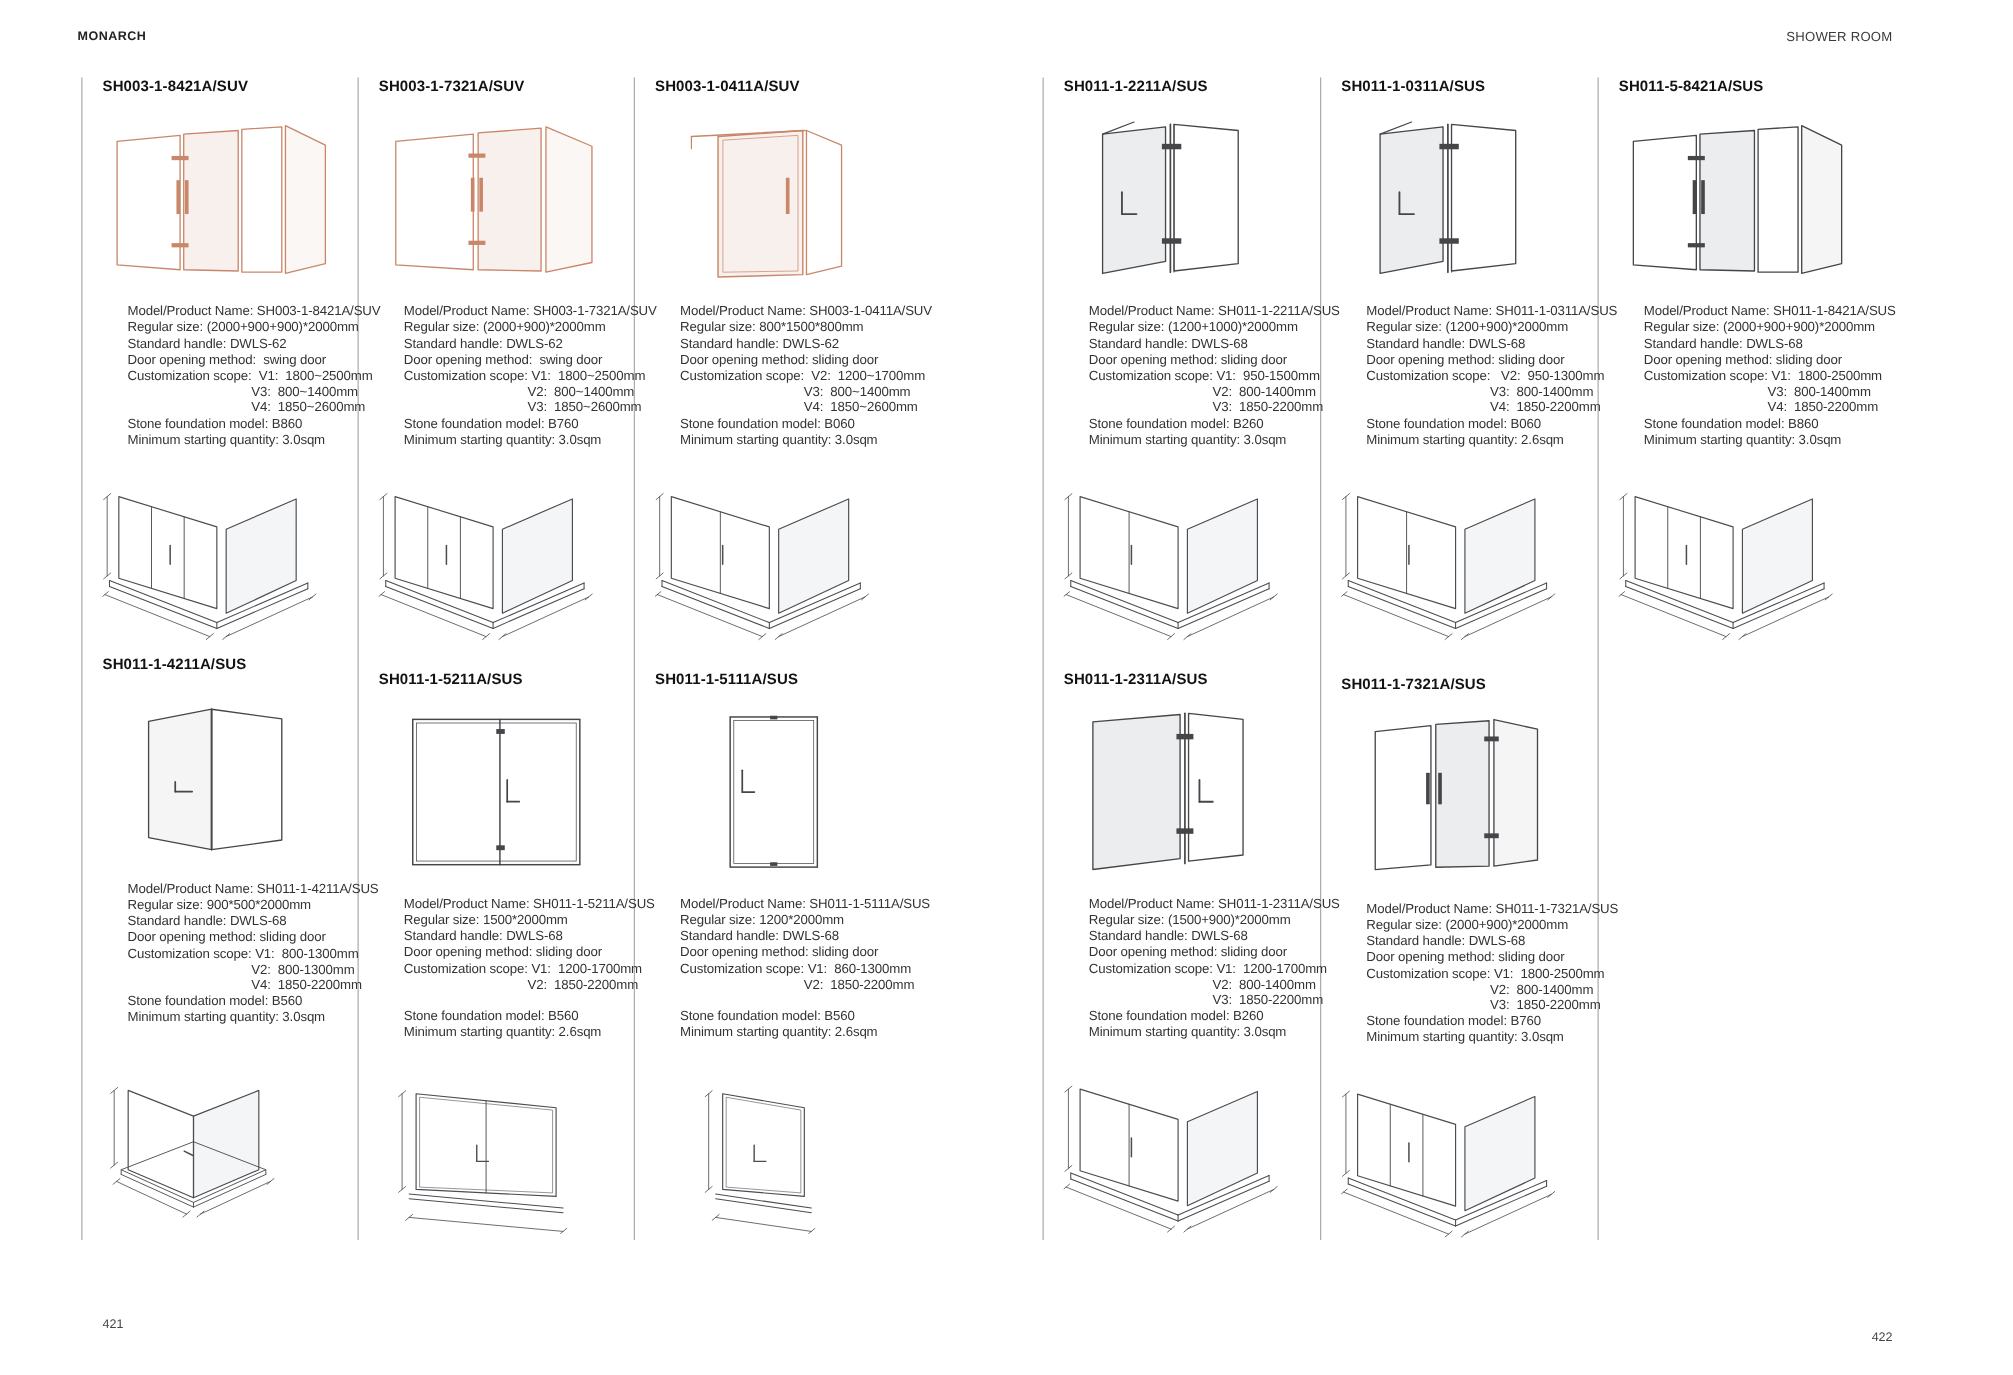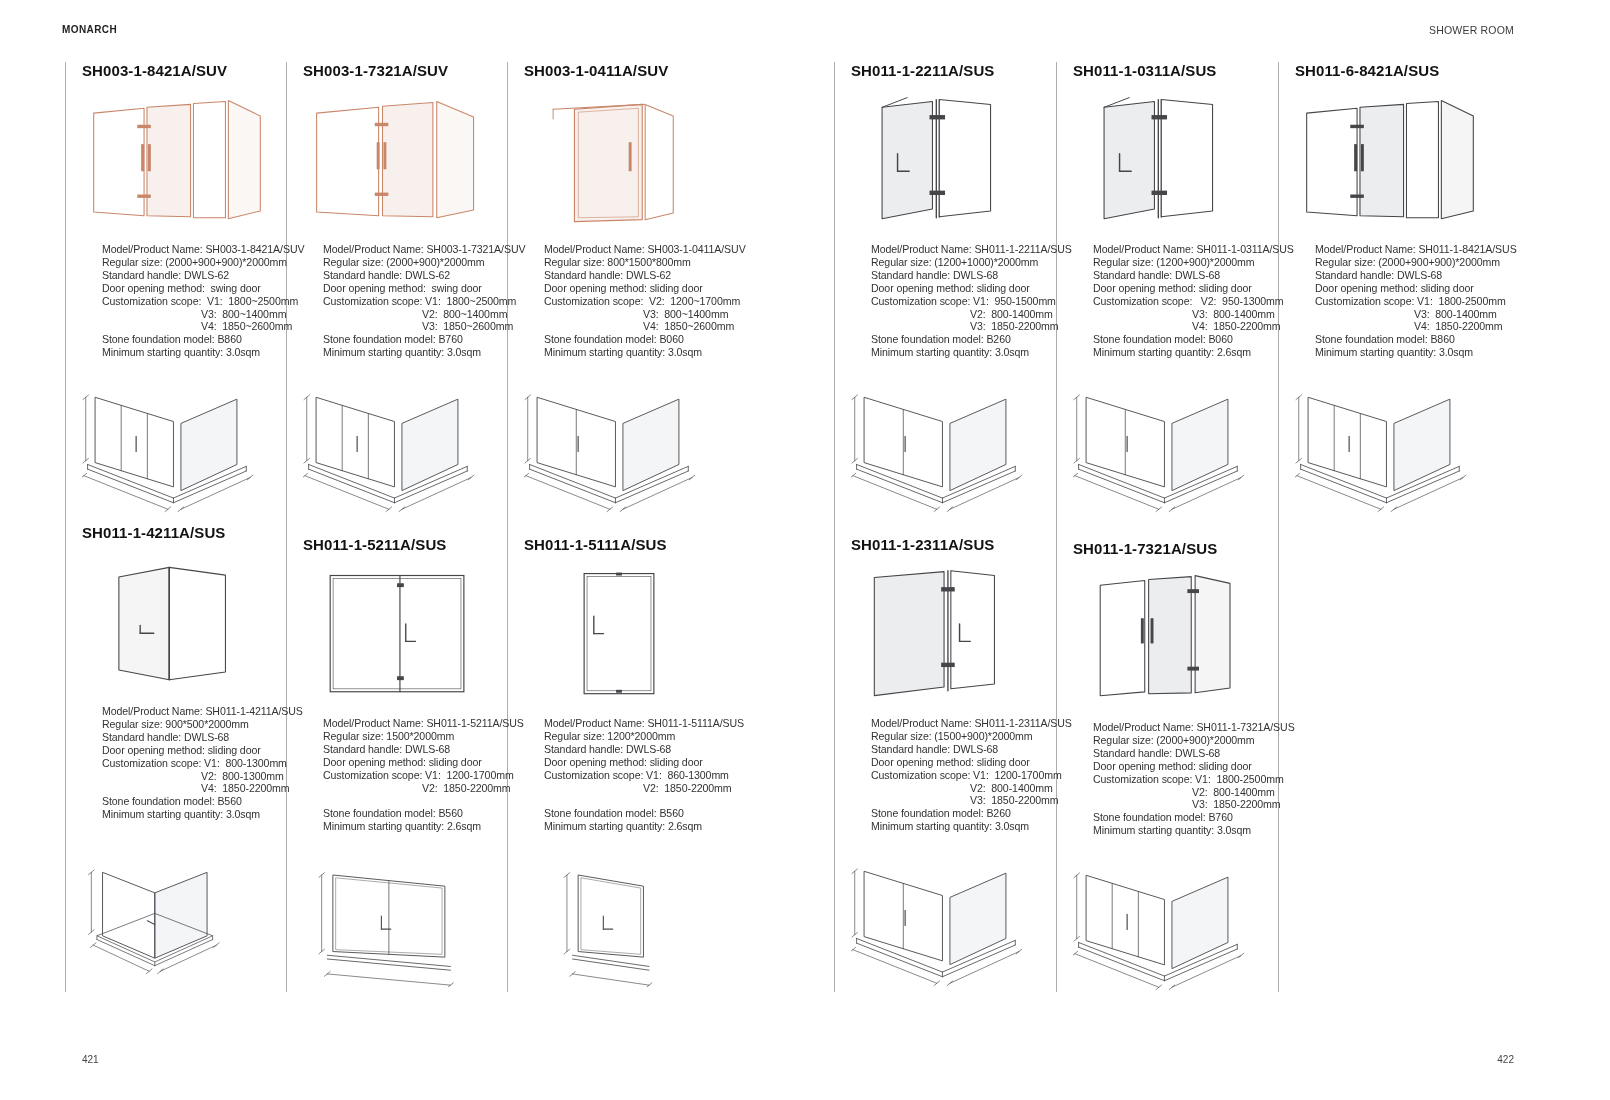--- a/index.html
+++ b/index.html
@@ -3,24 +3,24 @@
 <meta charset="utf-8">
 <style>
   html,body{margin:0;padding:0;background:#ffffff;}
   body{width:1610px;height:1100px;position:relative;overflow:hidden;
        font-family:"Liberation Sans","DejaVu Sans",sans-serif;color:#2e2e2e;}
   .brand{position:absolute;left:62px;top:24px;font-size:10px;font-weight:700;
          letter-spacing:.4px;color:#222;}
   .section{position:absolute;right:96px;top:24px;font-size:10.5px;color:#3a3a3a;
            letter-spacing:.2px;}
   .pageno{position:absolute;top:1054px;font-size:10px;color:#444;}
-  .pageno.left{left:82px;} .pageno.right{right:96px;}
+  .pageno.left{left:82px;} .pageno.right{right:96px;margin-top:11px;}
   .divider{position:absolute;top:62px;height:930px;width:1px;background:#adadad;}
   .card{position:absolute;width:215px;}
-  .card h3{margin:0;font-size:15px;font-weight:700;color:#121212;
+  .card h3{margin:0;font-size:12px;font-weight:700;color:#121212;
            letter-spacing:.1px;white-space:nowrap;}
   .front-drawing{position:absolute;left:2px;top:24px;width:186px;height:150px;}
   .iso-drawing{position:absolute;left:0px;top:311px;width:186px;height:140px;}
   .specs{position:absolute;left:2px;top:181px;width:213px;margin-left:18px;}
   .spec-line{font-size:10.6px;line-height:12.9px;white-space:pre;color:#333;
              letter-spacing:-0.1px;}
   .spec-line.indent{padding-left:99px;}
   svg{display:block;width:100%;height:100%;}
 </style>
 </head>
@@ -290,21 +290,21 @@
           <line x1="103" y1="148.5" x2="109" y2="143.5" stroke="#4c4c52" stroke-width="0.7" stroke-linecap="round"></line>
           <line x1="177" y1="114.5" x2="183" y2="109.5" stroke="#4c4c52" stroke-width="0.7" stroke-linecap="round"></line>
           <line x1="4" y1="26" x2="4" y2="94" stroke="#4c4c52" stroke-width="0.7" stroke-linecap="round"></line>
           <line x1="1" y1="28.5" x2="7" y2="23.5" stroke="#4c4c52" stroke-width="0.7" stroke-linecap="round"></line>
           <line x1="1" y1="96.5" x2="7" y2="91.5" stroke="#4c4c52" stroke-width="0.7" stroke-linecap="round"></line>
         </svg>
       </div>
   </div>
 
   <div class="card" style="left: 1295px; top: 62px; height: 452px;">
-    <h3>SH011-6-8421A/SUS</h3>
+    <h3>SH011-5-8421A/SUS</h3>
     <div class="front-drawing">
         <svg viewBox="0 0 192 150" preserveAspectRatio="xMinYMin meet">
           <polygon points="10,28 62,23 62,134 10,130" fill="none" stroke="#45454a" stroke-width="1.1" stroke-linejoin="round"></polygon>
           <polygon points="65,22 110,19 110,135 65,134" fill="rgba(110,115,125,0.13)" stroke="#45454a" stroke-width="1.1" stroke-linejoin="round"></polygon>
           <polygon points="113,18 146,16 146,136 113,136" fill="none" stroke="#45454a" stroke-width="1.1" stroke-linejoin="round"></polygon>
           <polygon points="149,15 182,31 182,129 149,137" fill="rgba(110,115,125,0.07)" stroke="#45454a" stroke-width="1.1" stroke-linejoin="round"></polygon>
           <rect x="55" y="40" width="14" height="3.5" fill="#45454a"></rect>
           <rect x="55" y="112" width="14" height="3.5" fill="#45454a"></rect>
           <rect x="59" y="60" width="3" height="28" fill="#45454a"></rect>
           <rect x="66" y="60" width="3" height="28" fill="#45454a"></rect>

